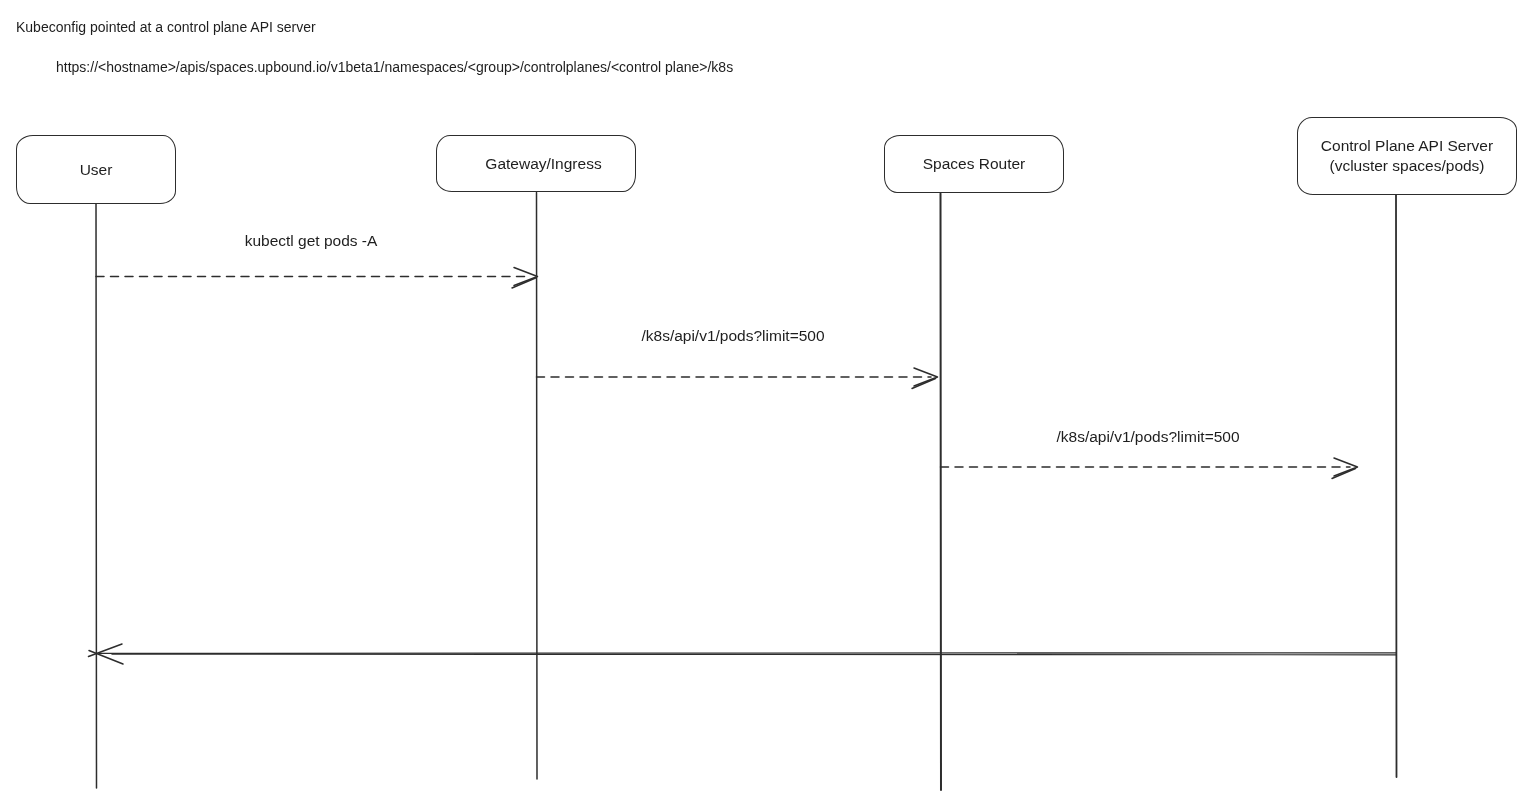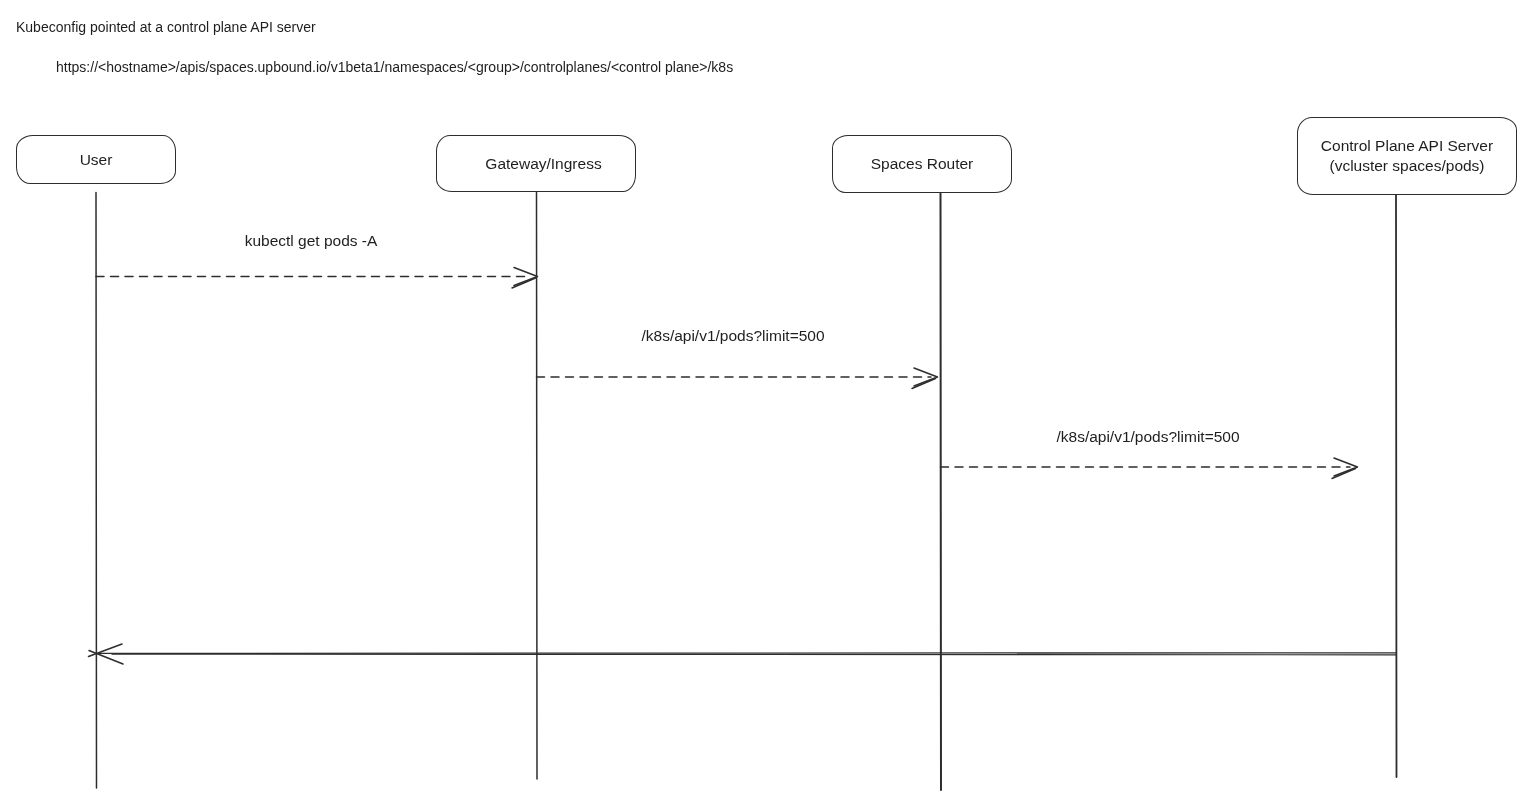--- a/index.html
+++ b/index.html
@@ -35,23 +35,23 @@
     display: flex;
     flex-direction: column;
     align-items: center;
     justify-content: center;
     text-align: center;
     font-size: 15.5px;
     line-height: 20px;
     color: #1e1e1e;
     z-index: 2;
   }
-  .actor-user    { left: 16px;   top: 135px; width: 160px; height: 49px; border-radius: 17px 13px 16px 14px / 14px 16px 13px 17px; }
+  .actor-user    { left: 16px;   top: 135px; width: 160px; height: 69px; border-radius: 17px 13px 16px 14px / 14px 16px 13px 17px; }
   .actor-gateway { left: 436px;  top: 135px; width: 200px; height: 57px; border-radius: 14px 17px 13px 16px / 16px 14px 17px 13px; padding-left: 15px; }
-  .actor-spaces  { left: 832px;  top: 135px; width: 180px; height: 58px; border-radius: 16px 14px 17px 13px / 13px 17px 14px 16px; }
+  .actor-spaces  { left: 884px;  top: 135px; width: 180px; height: 58px; border-radius: 16px 14px 17px 13px / 13px 17px 14px 16px; }
   .actor-control { left: 1297px; top: 117px; width: 220px; height: 78px; border-radius: 15px 17px 14px 16px / 16px 13px 17px 14px; }
 
   .msg-label {
     position: absolute;
     transform: translateX(-50%);
     font-size: 15.5px;
     line-height: 19px;
     color: #1e1e1e;
     white-space: pre;
     z-index: 2;

